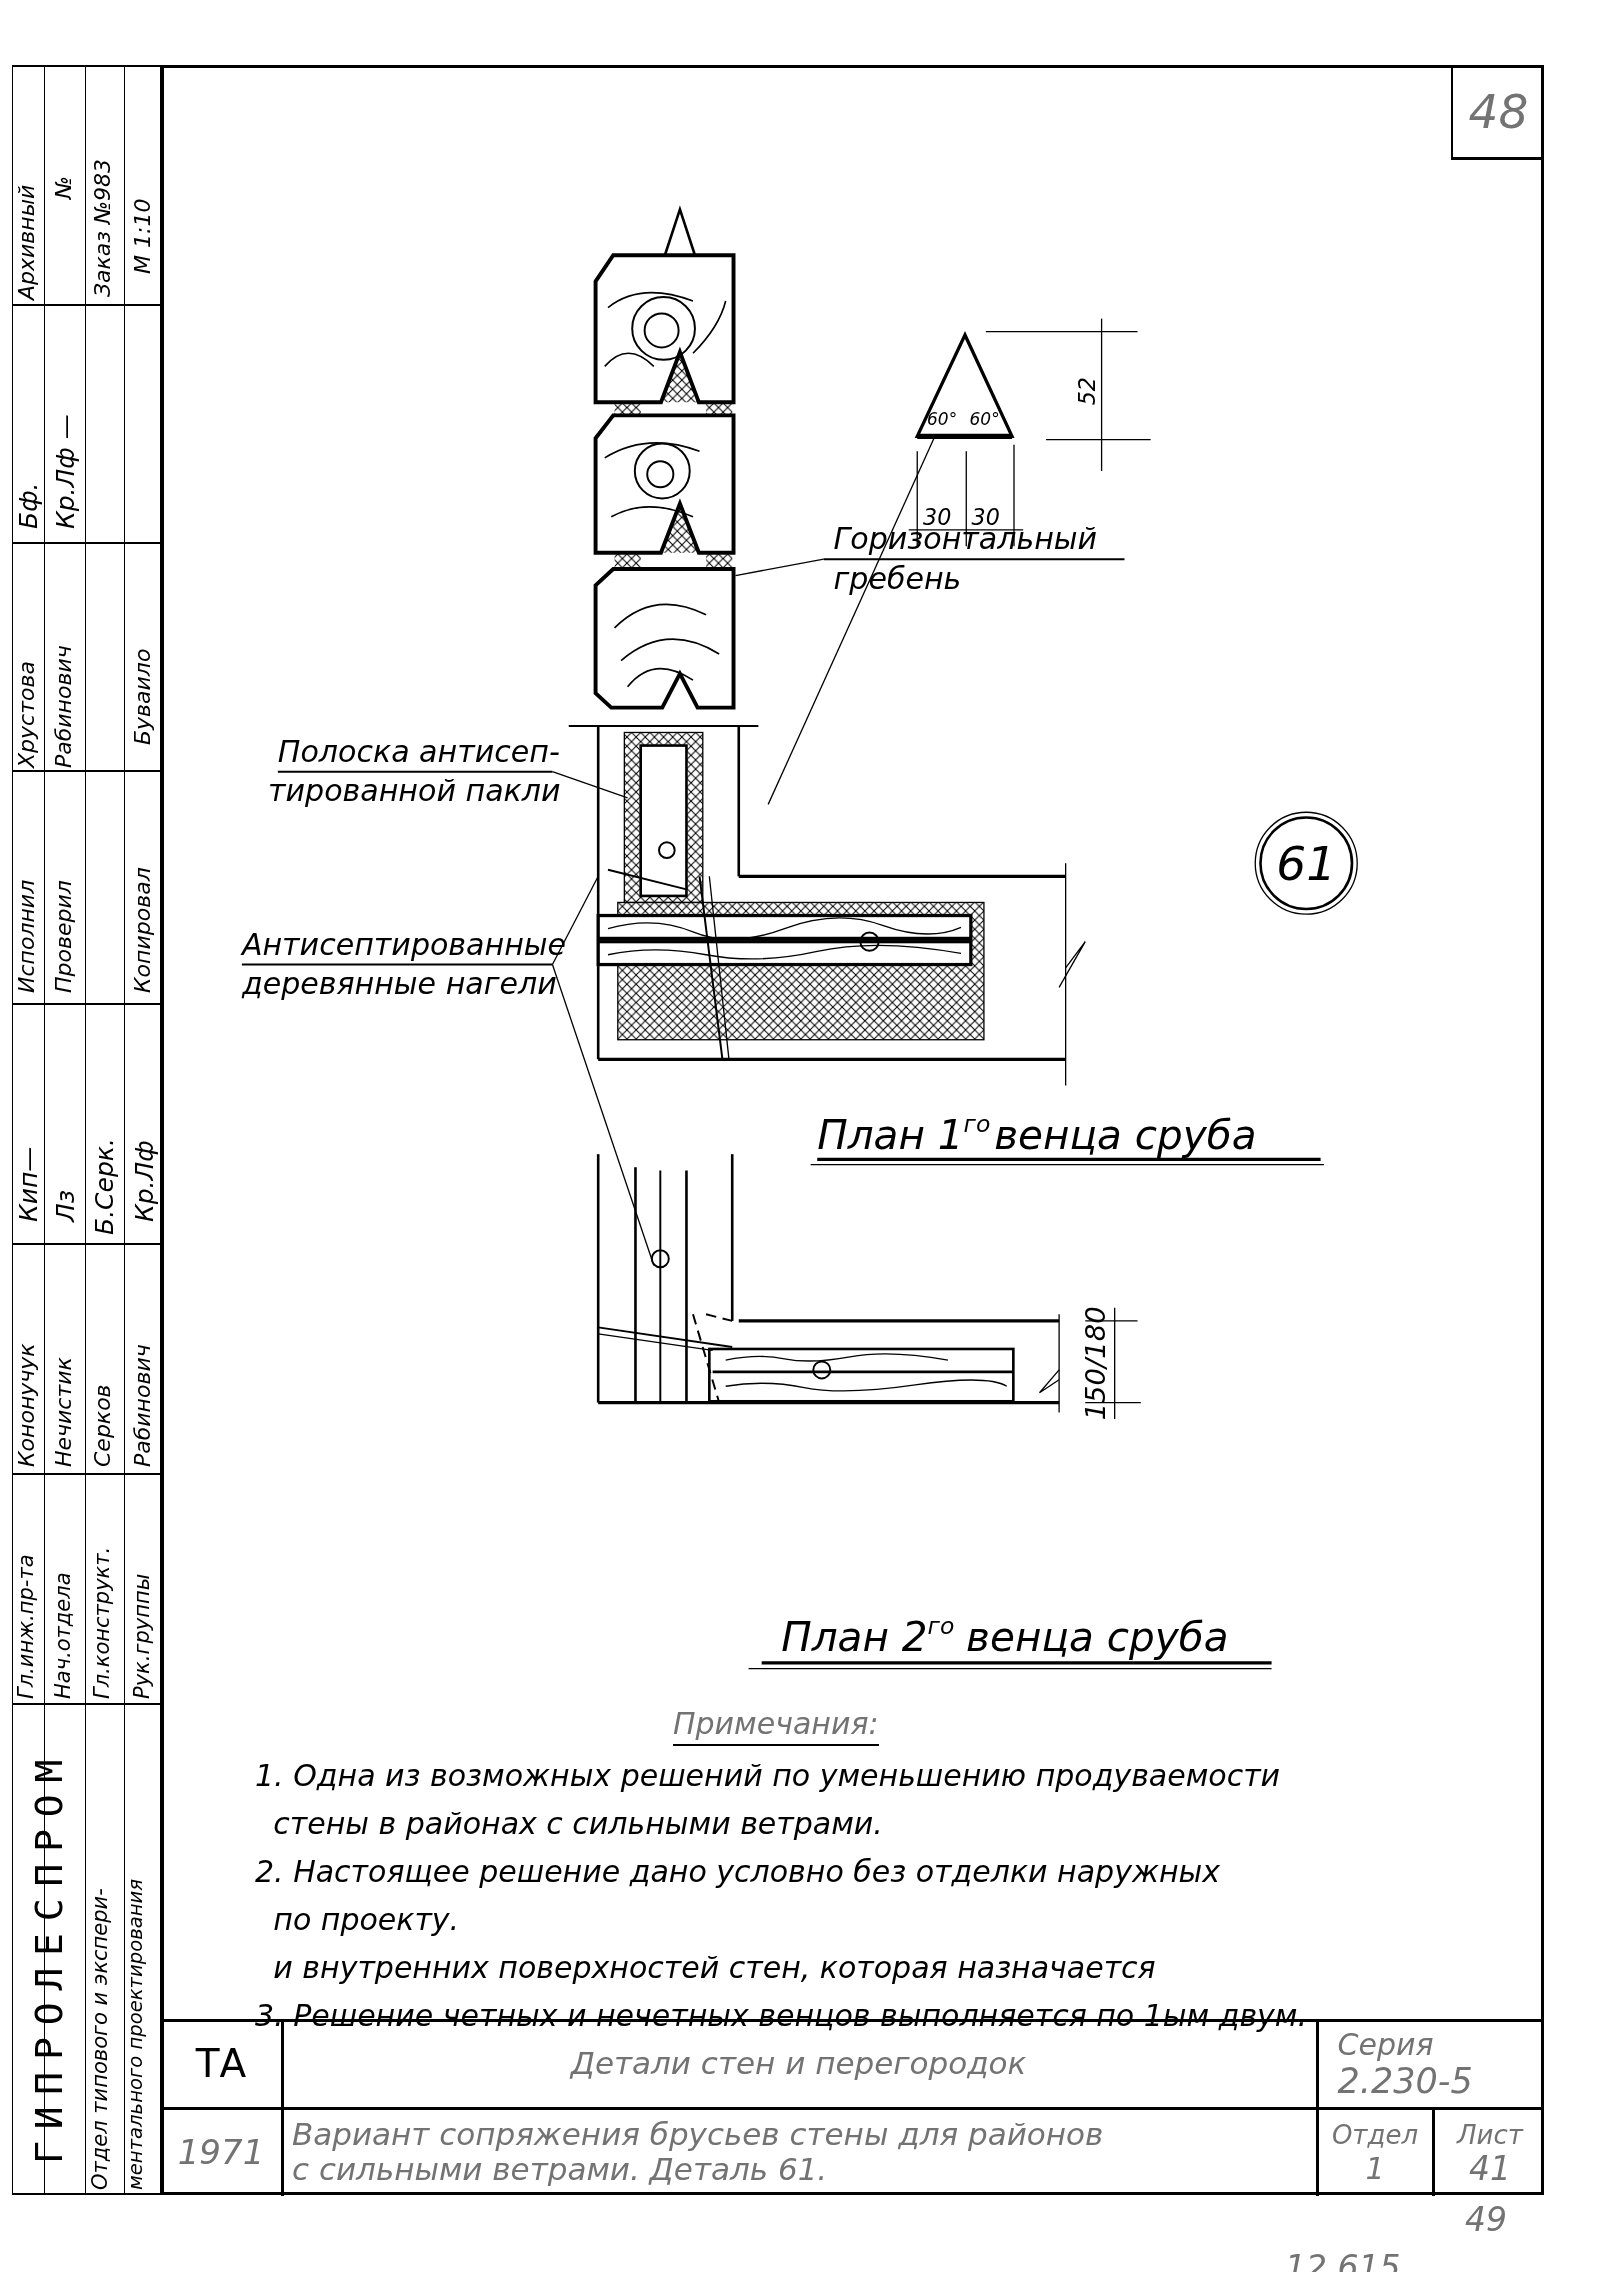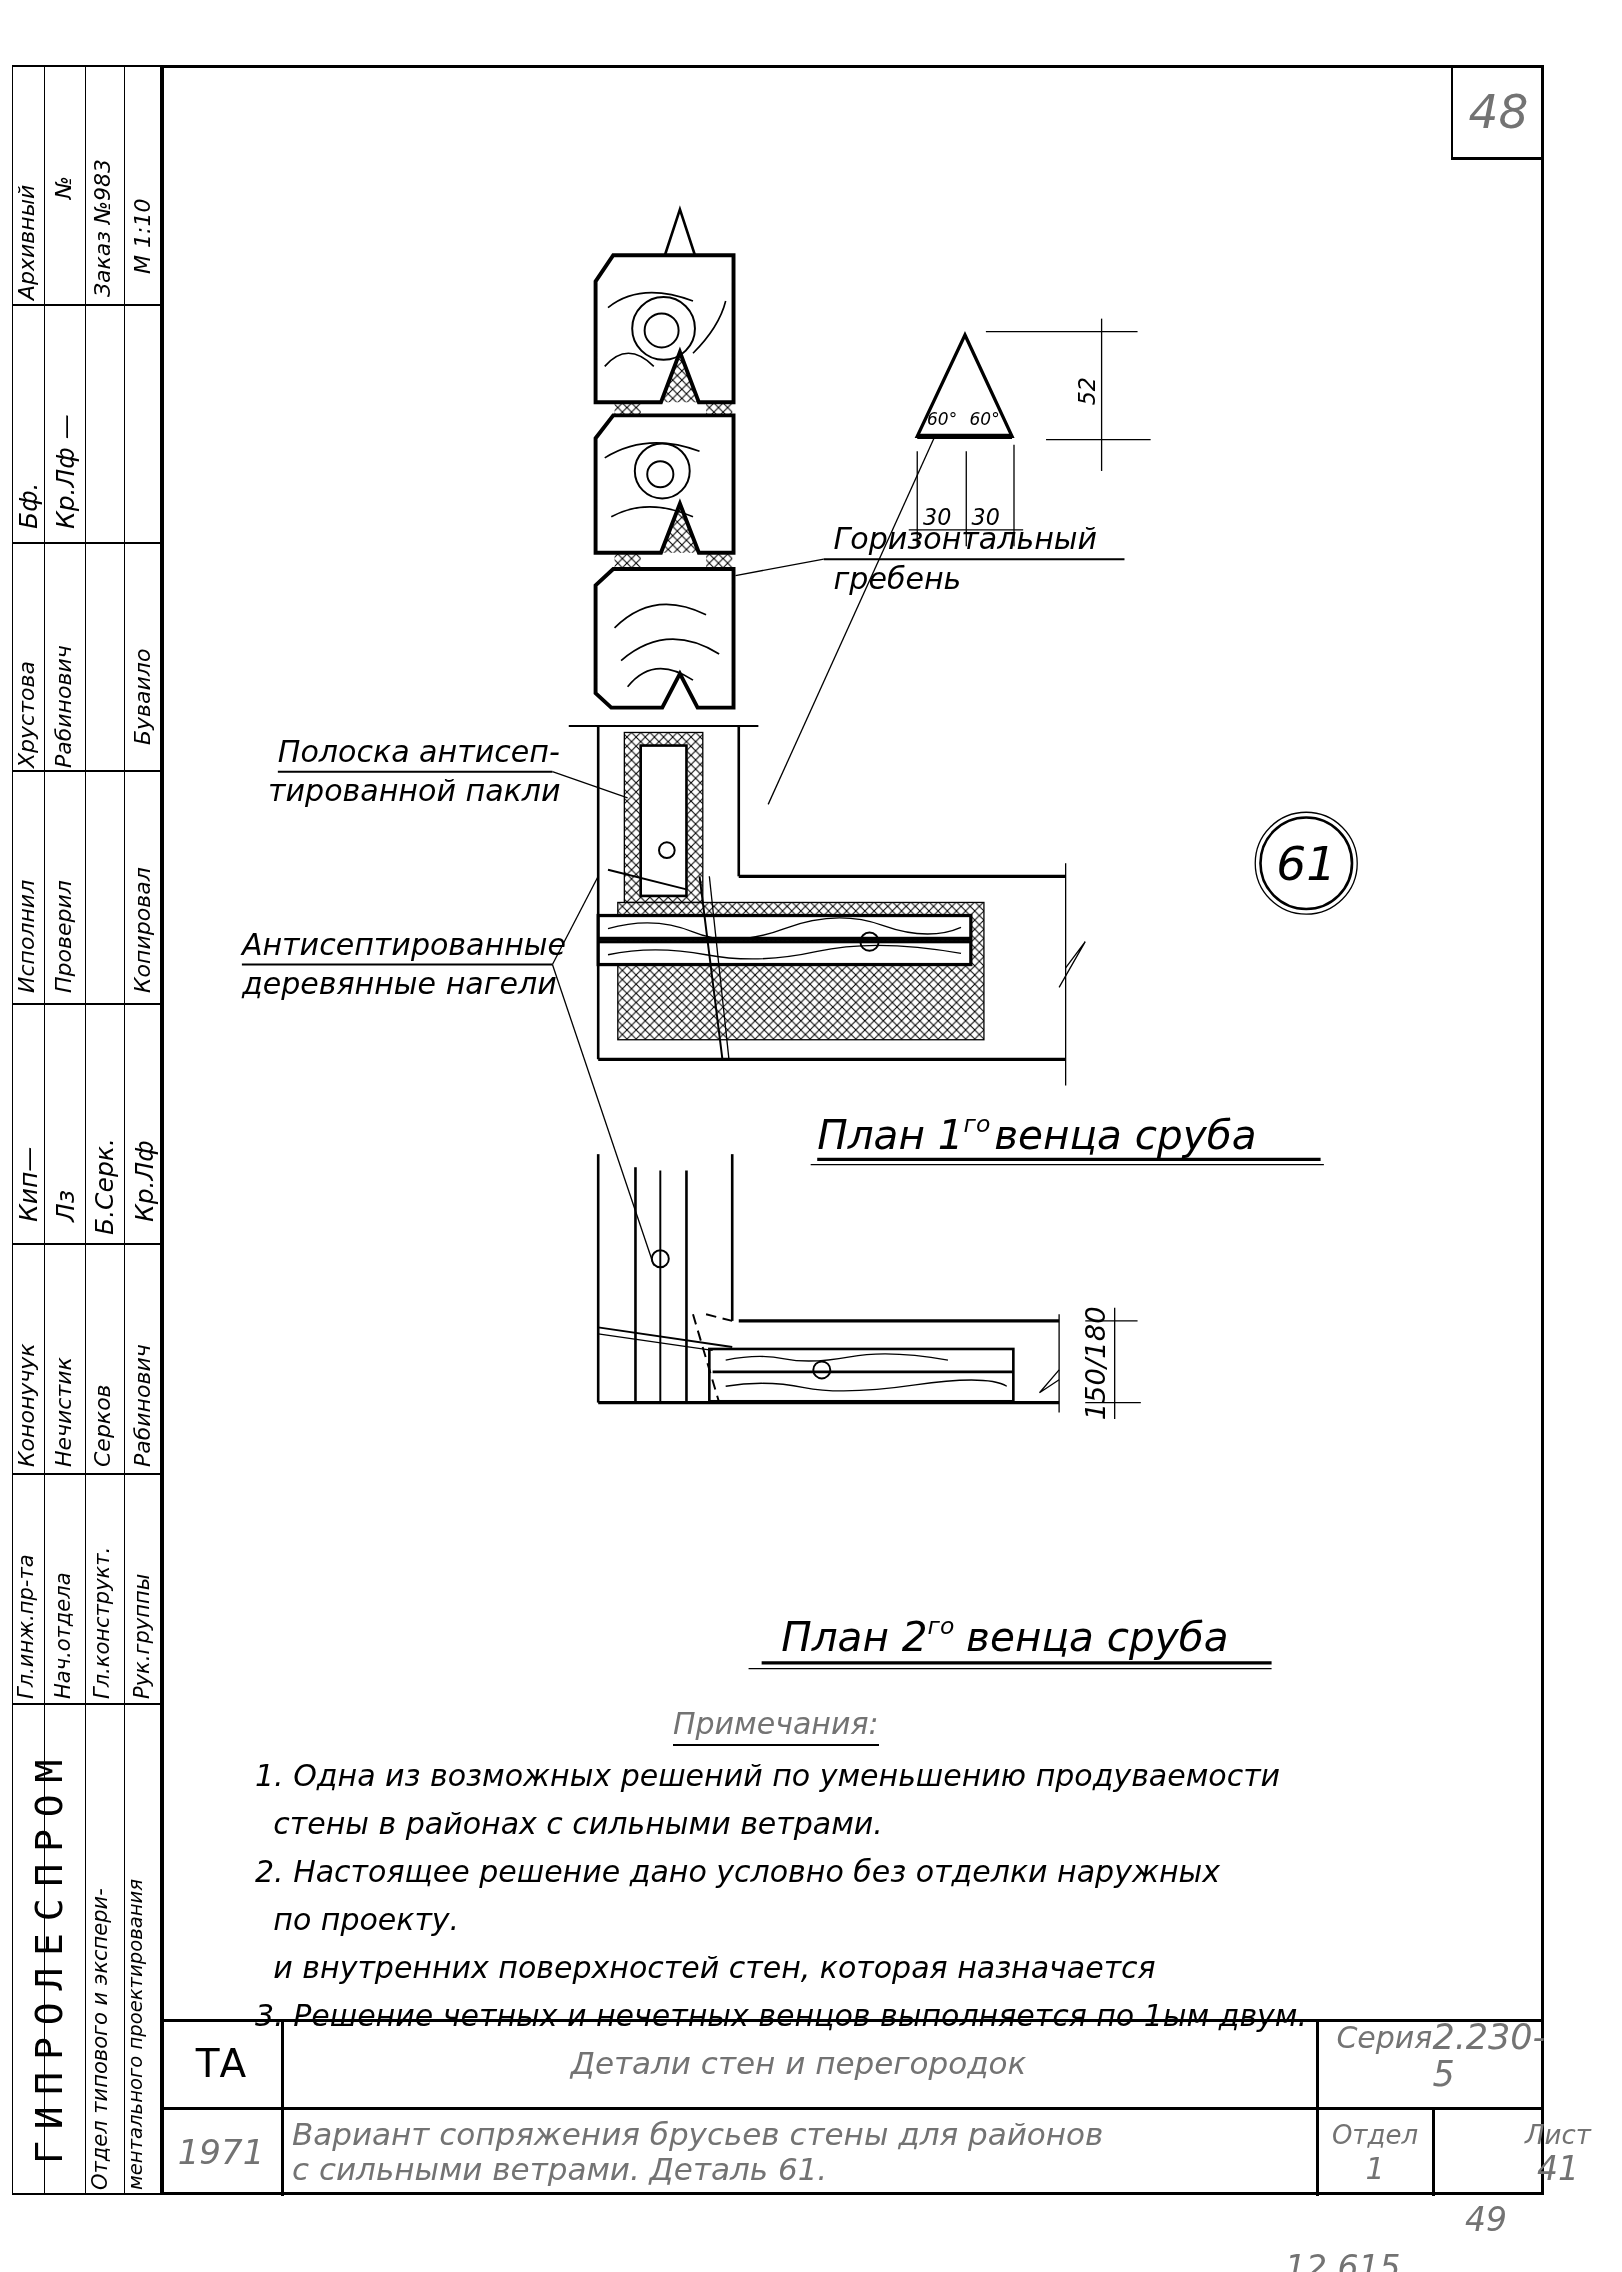--- a/index.html
+++ b/index.html
@@ -255,29 +255,29 @@
   <div class="line-v" style="left:1155px;top:0;height:177px;"></div>
   <div class="line-v" style="left:1271px;top:88px;height:89px;"></div>
 
   <div class="tb-cell" style="left:0;top:0;width:120px;height:88px;font-size:39px;">ТА</div>
   <div class="tb-cell hand" style="left:0;top:88px;width:120px;height:89px;font-size:34px;">1971</div>
   <div class="tb-cell hand" style="left:120px;top:0;width:1035px;height:88px;font-size:31px;">Детали стен и перегородок</div>
   <div class="tb-cell hand" style="left:131px;top:88px;width:1024px;height:89px;flex-direction:column;align-items:flex-start;font-size:31px;line-height:35px;">
     <div>Вариант сопряжения брусьев стены для районов</div>
     <div>с сильными ветрами. Деталь 61.</div>
   </div>
-  <div class="tb-cell hand" style="left:1157px;top:0;width:226px;height:88px;flex-direction:row;align-items:flex-start;padding-left:19.6px;font-size:30px;line-height:37px;">
+  <div class="tb-cell hand" style="left:1157px;top:0;width:226px;height:88px;flex-direction:column;align-items:flex-start;padding-left:19.6px;font-size:30px;line-height:37px;">
     <div>Серия</div>
     <div style="font-size:35px;">2.230-5</div>
   </div>
   <div class="tb-cell hand" style="left:1157px;top:90px;width:114px;height:86px;flex-direction:column;font-size:26px;line-height:34px;">
     <div>Отдел</div>
     <div style="font-size:30px;">1</div>
   </div>
-  <div class="tb-cell hand" style="left:1342px;top:90px;width:110px;height:86px;flex-direction:column;font-size:26px;line-height:34px;">
+  <div class="tb-cell hand" style="left:1274px;top:90px;width:110px;height:86px;flex-direction:column;font-size:26px;line-height:34px;">
     <div>Лист</div>
     <div style="font-size:33px;">41</div>
   </div>
 </div>
 
 <div class="abs hand" style="left:1285px;top:2200px;font-size:33px;margin-top:48px;">12 615</div>
 <div class="abs hand" style="left:1465px;top:2200px;font-size:33px;">49</div>
 
 
 </body></html>

